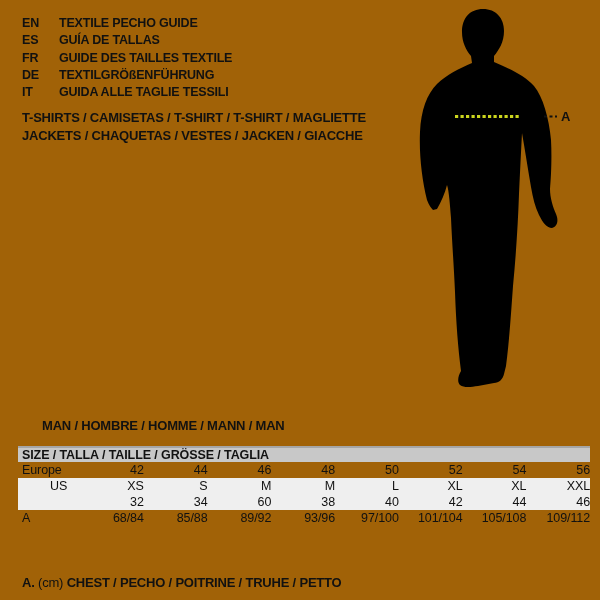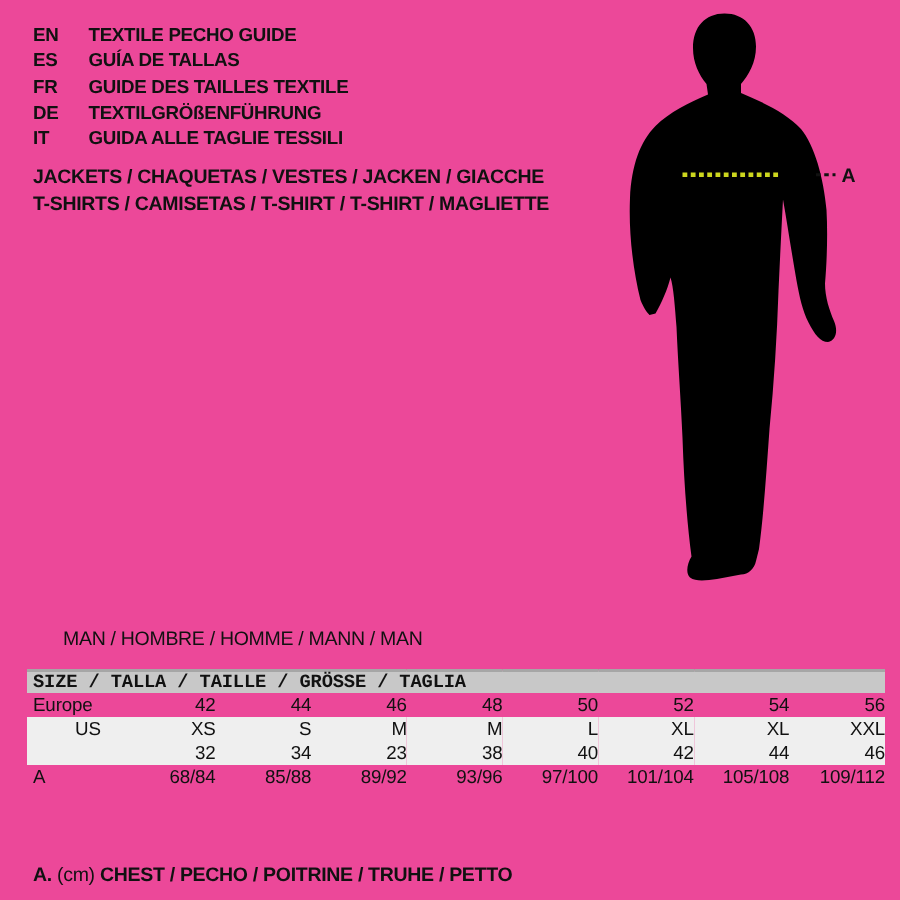--- a/index.html
+++ b/index.html
@@ -1,41 +1,41 @@
 <!DOCTYPE html>
 <html><head>
 <meta charset="utf-8">
 <style>
   html,body{margin:0;padding:0;background:#fff;}
   body{width:600px;height:600px;position:relative;overflow:hidden;
        font-family:"Liberation Sans",sans-serif;color:#111;}
-  .canvas{position:absolute;inset:0;width:600px;height:600px;background:#ec4899;}
+  .canvas{position:absolute;inset:0;width:600px;height:600px;background:#a16207;}
 
   
   .langs{position:absolute;left:22px;top:15px;}
   .lang-row{display:flex;line-height:17.25px;font-size:12.5px;font-weight:700;letter-spacing:-0.2px;}
   .lang-code{width:37px;flex:0 0 37px;}
 
   
   .cats{position:absolute;left:22px;top:109px;font-size:13px;font-weight:700;
         line-height:17.5px;letter-spacing:-0.2px;white-space:nowrap;}
 
   
   .silhouette{position:absolute;left:398px;top:0;width:202px;height:400px;}
   .measure-label{position:absolute;left:561px;top:109px;font-size:13px;font-weight:700;line-height:16px;}
 
   
-  .man-heading{position:absolute;left:22px;top:417px;font-size:13px;font-weight:400;
+  .man-heading{position:absolute;left:22px;top:417px;font-size:13px;font-weight:700;
                line-height:17px;letter-spacing:-0.2px;white-space:nowrap;padding-left:20px;}
 
   
   .size-table{position:absolute;left:18px;top:446px;width:572px;border-collapse:collapse;
               table-layout:fixed;font-size:12.5px;letter-spacing:-0.1px;}
   .size-table th{background:#c8c8c8;border-top:2px solid #a6a6a6;font-weight:700;
-                 text-align:left;padding:0 0 0 4px;height:14px;font-size:12.5px;font-family:Liberation Mono, monospace;}
+                 text-align:left;padding:0 0 0 4px;height:14px;font-size:12.5px;}
   .size-table td{height:16px;padding:0;font-weight:400;}
   .size-table td.lbl{text-align:left;padding-left:4px;}
   .size-table td.val{text-align:right;}
   .size-table tr.stripe td{background:#efefef;padding-left:32px;}
 
   
   .footnote{position:absolute;left:22px;top:574px;font-size:13px;line-height:17px;
             letter-spacing:-0.2px;white-space:nowrap;}
   .footnote .b{font-weight:700;}
 </style>
@@ -61,22 +61,22 @@
       <span class="lang-code">DE</span>
       <span class="lang-label">TEXTILGRÖßENFÜHRUNG</span>
     </div>
     <div class="lang-row">
       <span class="lang-code">IT</span>
       <span class="lang-label">GUIDA ALLE TAGLIE TESSILI</span>
     </div>
   </section>
 
   <section class="cats">
+    <div>T-SHIRTS / CAMISETAS / T-SHIRT / T-SHIRT / MAGLIETTE</div>
     <div>JACKETS / CHAQUETAS / VESTES / JACKEN / GIACCHE</div>
-    <div>T-SHIRTS / CAMISETAS / T-SHIRT / T-SHIRT / MAGLIETTE</div>
   </section>
 
   <svg class="silhouette" viewBox="398 0 202 400" aria-hidden="true">
     <path fill="#000000" d="
       M 483 9
       C 470 9 462 18 462 32
       C 462 42 466 50 471 56
       L 472 63
       C 460 68 446 75 437 84
       C 427 94 421 110 420 132
@@ -150,21 +150,21 @@
         <td class="val">M</td>
         <td class="val">L</td>
         <td class="val">XL</td>
         <td class="val">XL</td>
         <td class="val">XXL</td>
       </tr>
       <tr class="stripe">
         <td class="lbl"></td>
         <td class="val">32</td>
         <td class="val">34</td>
-        <td class="val">23</td>
+        <td class="val">60</td>
         <td class="val">38</td>
         <td class="val">40</td>
         <td class="val">42</td>
         <td class="val">44</td>
         <td class="val">46</td>
       </tr>
       <tr>
         <td class="lbl">A</td>
         <td class="val">68/84</td>
         <td class="val">85/88</td>

